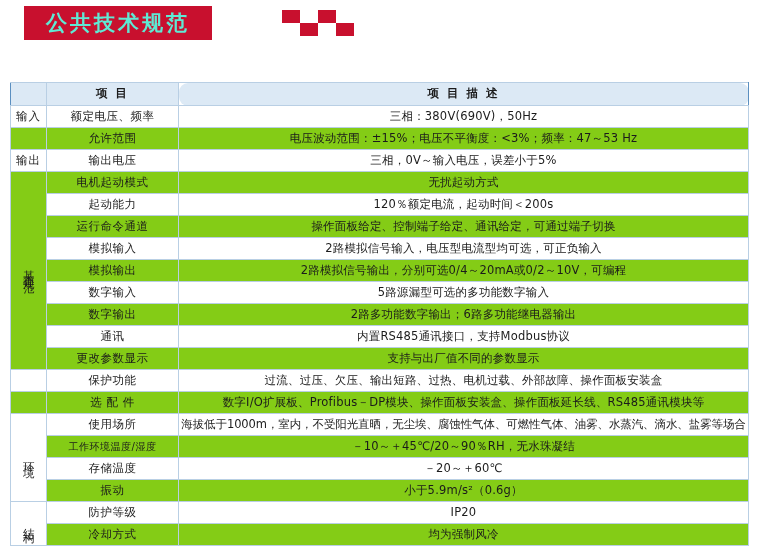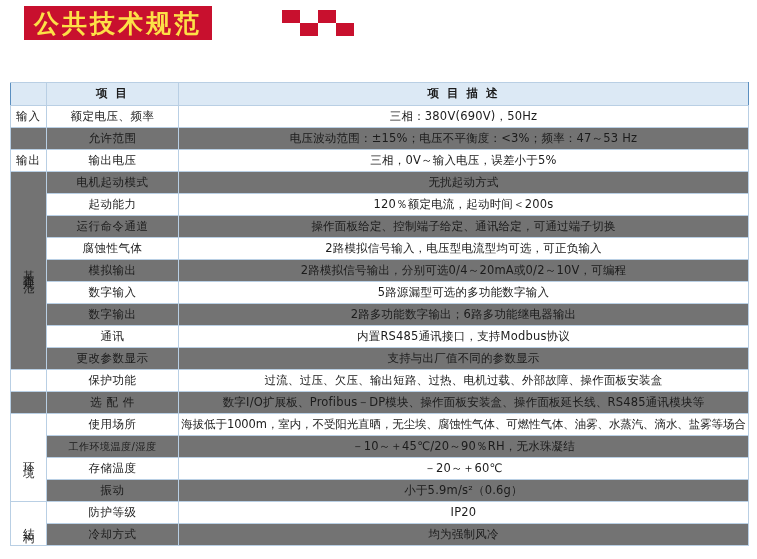--- a/index.html
+++ b/index.html
@@ -29,22 +29,22 @@
     left: 24px;
     top: 6px;
     width: 188px;
     height: 34px;
     background: #c8102e;
     display: flex;
     align-items: center;
     justify-content: center;
   }
   .banner-text {
-    color: #fde047;
-    font-size: 25px;
+    color: #5eead4;
+    font-size: 21px;
     font-weight: bold;
     letter-spacing: 3px;
     font-family: "DejaVu Sans", "Liberation Sans", sans-serif;
   }
   .checker {
     position: absolute;
     left: 282px;
     top: 10px;
     width: 72px;
     height: 26px;
@@ -85,21 +85,21 @@
     height: 22px;
     color: #1d4f8a;
     font-weight: bold;
     font-size: 13px;
     letter-spacing: 2px;
     text-align: center;
     border-top: 1px solid #5b8fc0;
     border-bottom: 1px solid #5b8fc0;
   }
   thead th.h-group { border-left: 1px solid #5b8fc0; }
-  thead th.h-desc  { border-right: 1px solid #5b8fc0; }
+  thead th.h-desc  { border-right: 1px solid #5b8fc0; border-radius: 9px; }
 
   td.group {
     text-align: center;
     font-size: 11.5px;
     color: #1b1b1b;
     letter-spacing: 1px;
     background: #ffffff;
   }
   td.group .vert {
     display: inline-block;
@@ -108,21 +108,21 @@
   td.item {
     text-align: center;
     letter-spacing: 0.5px;
     padding: 3px 2px;
   }
   td.desc {
     text-align: center;
     padding: 3px 6px 3px 7px;
     letter-spacing: 0.2px;
   }
-  tr.alt td { background: #737373; }
+  tr.alt td { background: #84cc16; }
   tr.plain td { background: #ffffff; }
   tr.row td { height: 21px; }
 </style>
 </head>
 <body>
 
 <div class="header">
   <div class="banner">
     <span class="banner-text">公共技术规范</span>
   </div>
@@ -180,21 +180,21 @@
       </tr>
       <tr class="row plain">
         <td class="item">起动能力</td>
         <td class="desc">120％额定电流，起动时间＜200s</td>
       </tr>
       <tr class="row alt">
         <td class="item">运行命令通道</td>
         <td class="desc">操作面板给定、控制端子给定、通讯给定，可通过端子切换</td>
       </tr>
       <tr class="row plain">
-        <td class="item">腐蚀性气体</td>
+        <td class="item">模拟输入</td>
         <td class="desc">2路模拟信号输入，电压型电流型均可选，可正负输入</td>
       </tr>
       <tr class="row alt">
         <td class="item">模拟输出</td>
         <td class="desc">2路模拟信号输出，分别可选0/4～20mA或0/2～10V，可编程</td>
       </tr>
       <tr class="row plain">
         <td class="item">数字输入</td>
         <td class="desc">5路源漏型可选的多功能数字输入</td>
       </tr>

